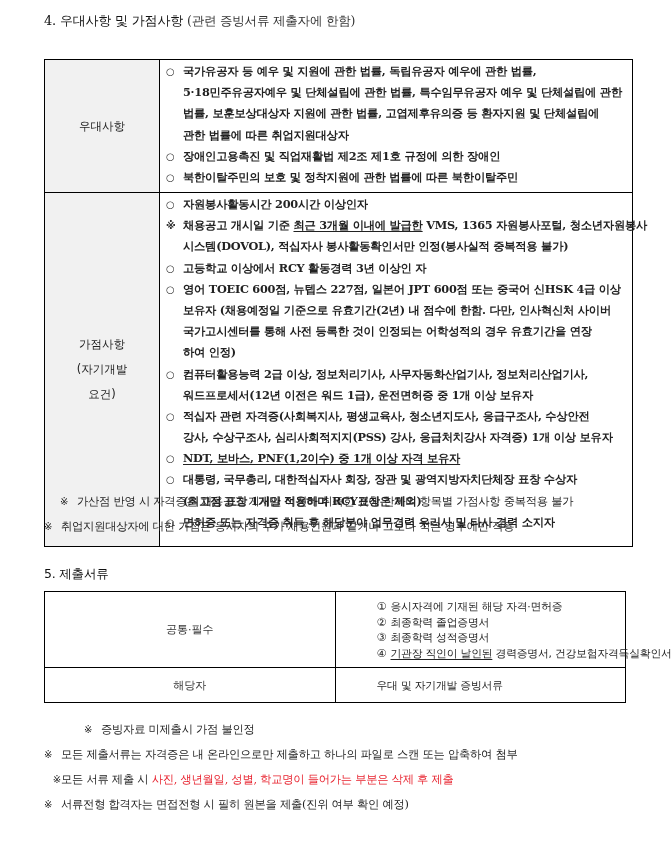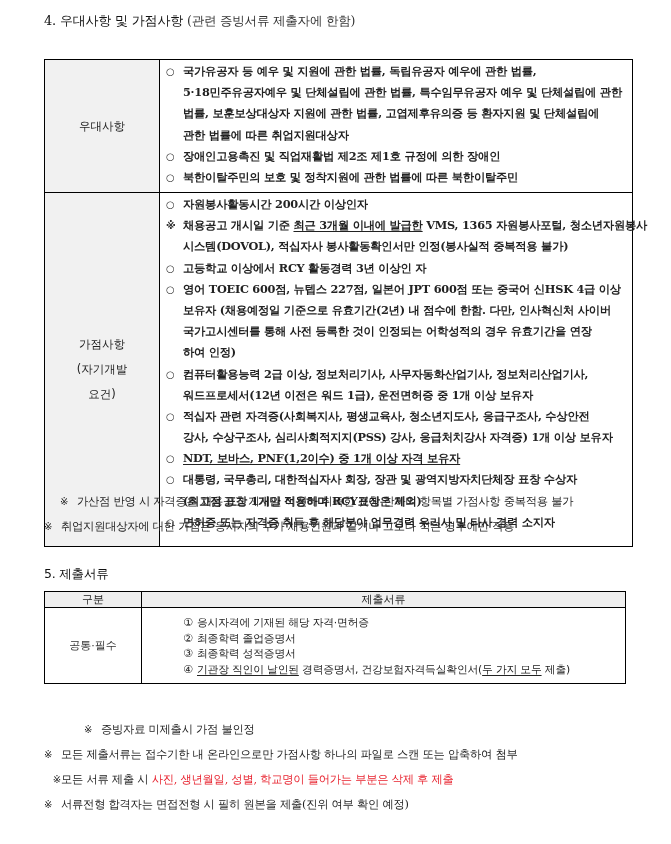--- a/index.html
+++ b/index.html
@@ -114,34 +114,36 @@
   <span class="m">※</span><span>취업지원대상자에 대한 가점은 응시자의 수가 채용인원과 같거나 그보다 적은 경우에만 적용</span>
 </div>
 
 <div class="h h5" style="top:566px;">
   <span>5.</span>
   <span>제출서류</span>
 </div>
 
 <table class="t2">
   <tbody>
-      <tr>
-    <th class="c1">구분</th>
-    <th>제출서류</th>
-  </tr>
   <tr class="row1">
     <td class="c1">공통·필수</td>
     <td class="c2" id="t2-body-0">
           <div class="dl"><span class="num">①</span><span>응시자격에 기재된 해당 자격·면허증</span></div>
           <div class="dl"><span class="num">②</span><span>최종학력 졸업증명서</span></div>
           <div class="dl"><span class="num">③</span><span>최종학력 성적증명서</span></div>
           <div class="dl"><span class="num">④</span><span class="u">기관장 직인이 날인된</span><span> 경력증명서, 건강보험자격득실확인서(</span><span class="u">두 가지 모두</span><span> 제출)</span></div>
         </td>
   </tr>
+  <tr class="row2">
+    <td class="c1">해당자</td>
+    <td class="c2" id="t2-body-1">
+          <div class="dl"><span>우대 및 자기개발 증빙서류</span></div>
+        </td>
+  </tr>
 </tbody>
   </table>
 
 <div id="s5-notes">
     <div class="note" style="top: 722px; margin-left: 40px;"><span class="m">※</span><span>증빙자료 미제출시 가점 불인정</span></div>
-    <div class="note" style="top: 747px;"><span class="m">※</span><span>모든 제출서류는 접수기한 내 온라인으로만 가점사항 하나의 파일로 스캔 또는 압축하여 첨부</span></div>
+    <div class="note" style="top: 747px;"><span class="m">※</span><span>모든 제출서류는 자격증은 내 온라인으로만 제출하고 하나의 파일로 스캔 또는 압축하여 첨부</span></div>
     <div class="note" style="top: 772px; text-align: right;"><span class="m">※</span><span>모든 서류 제출 시 </span><span class="red">사진, 생년월일, 성별, 학교명이 들어가는 부분은 삭제 후 제출</span></div>
     <div class="note" style="top: 797px;"><span class="m">※</span><span>서류전형 합격자는 면접전형 시 필히 원본을 제출(진위 여부 확인 예정)</span></div>
   </div>
 
 </body></html>

